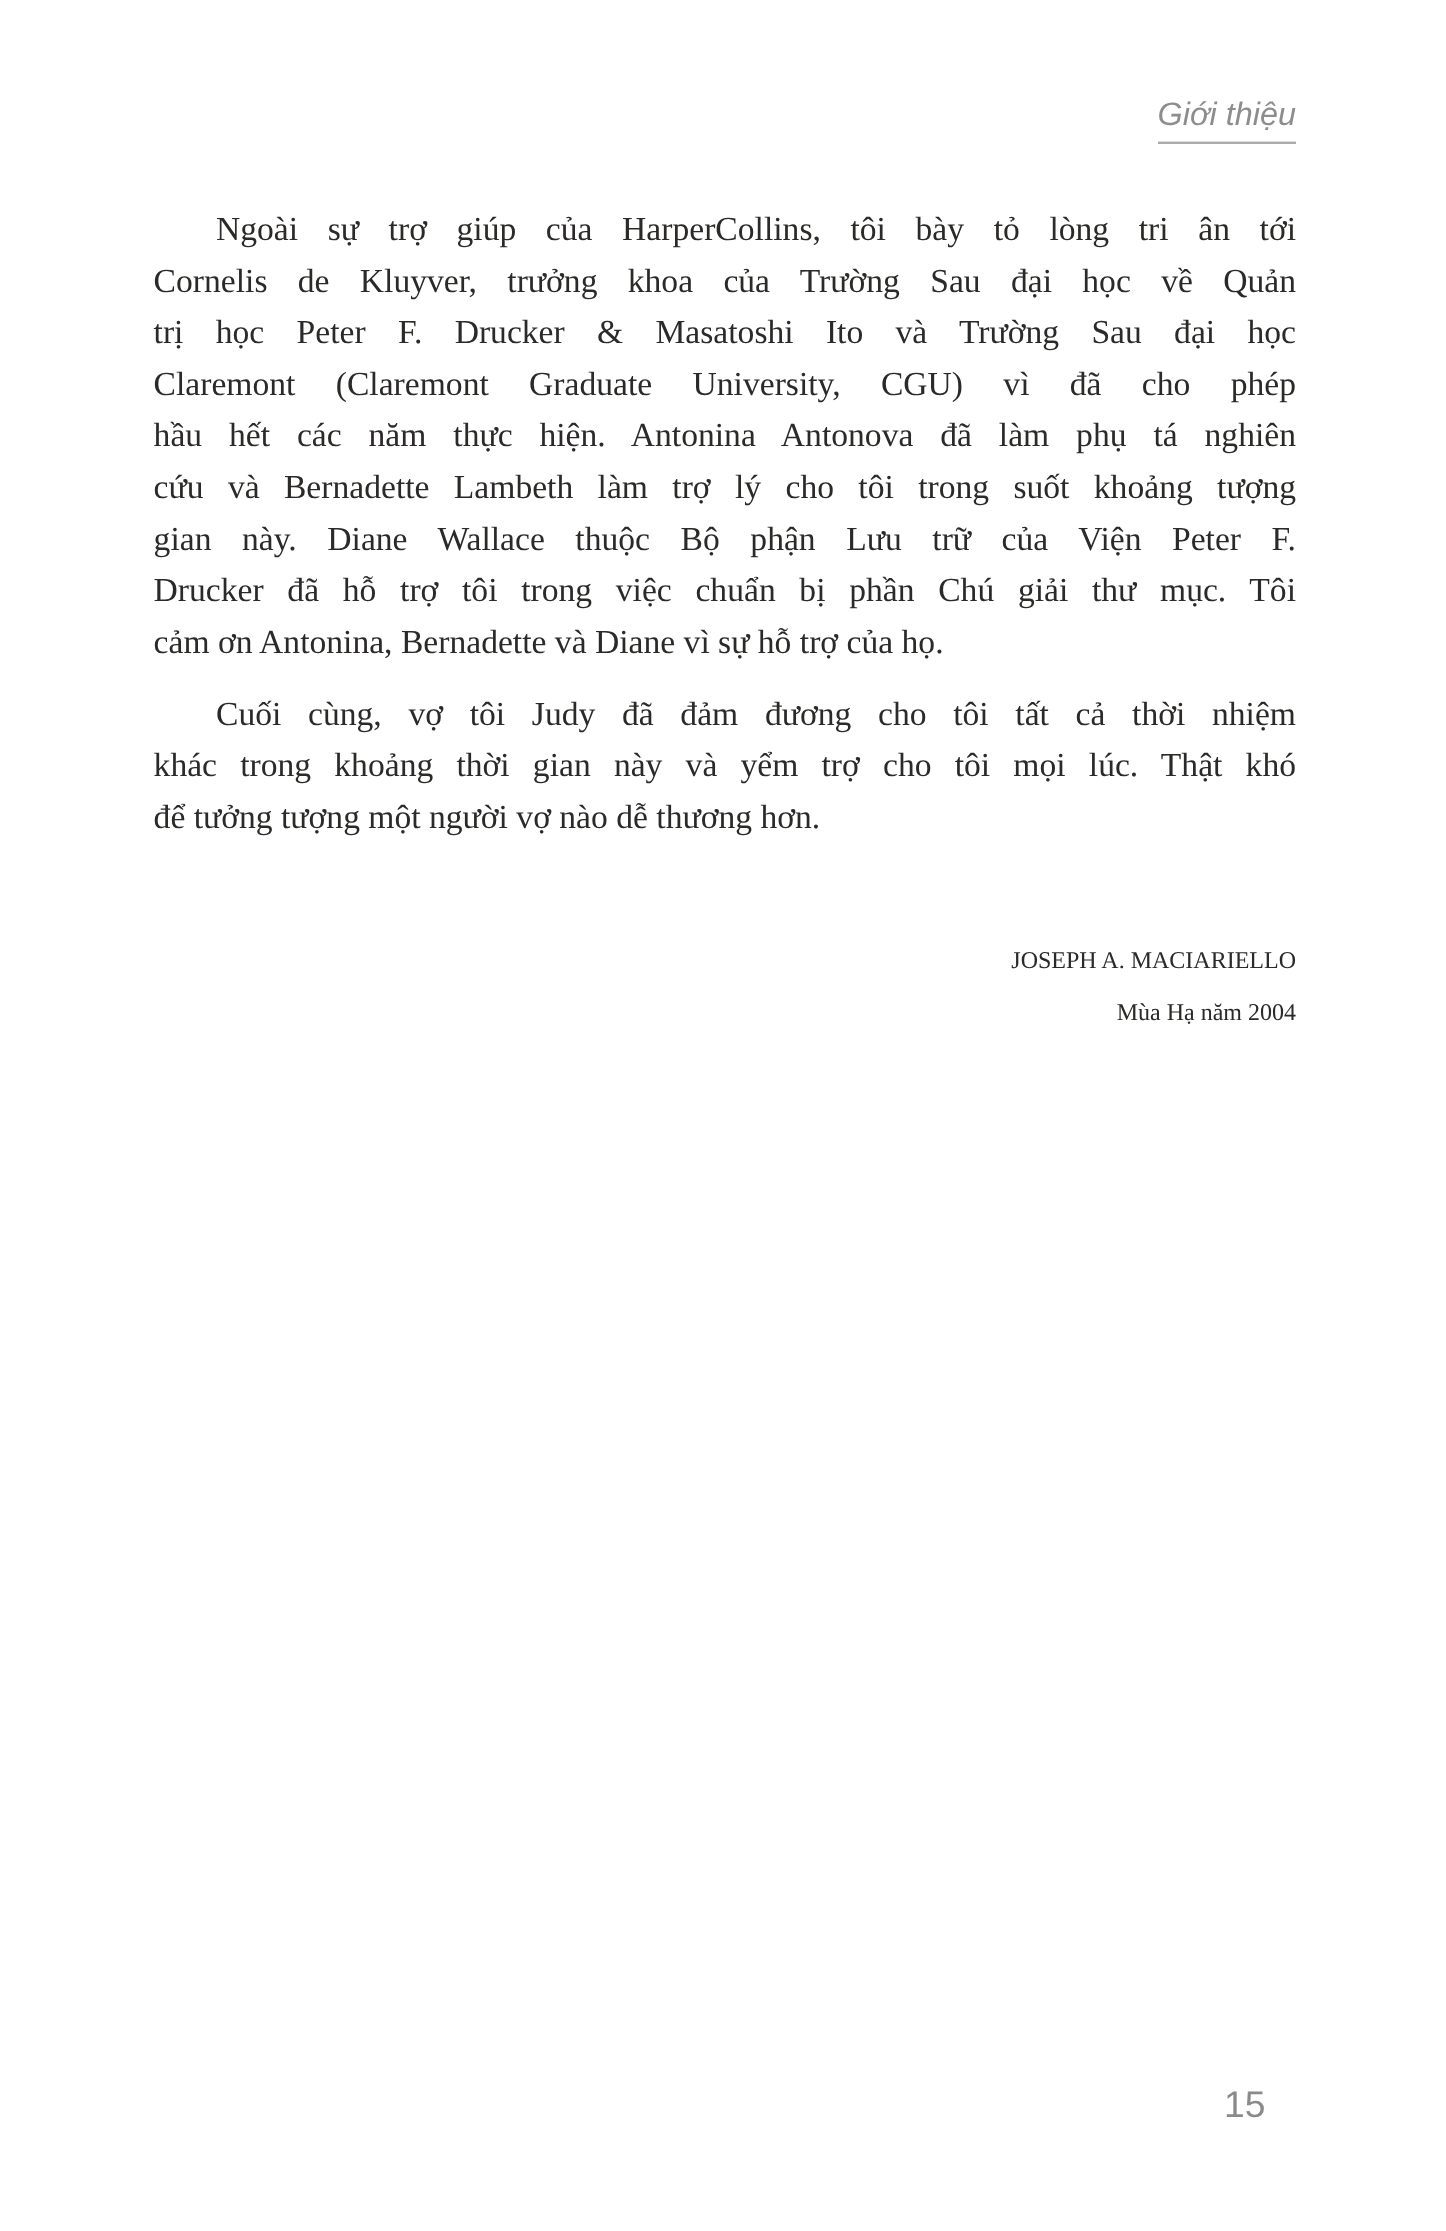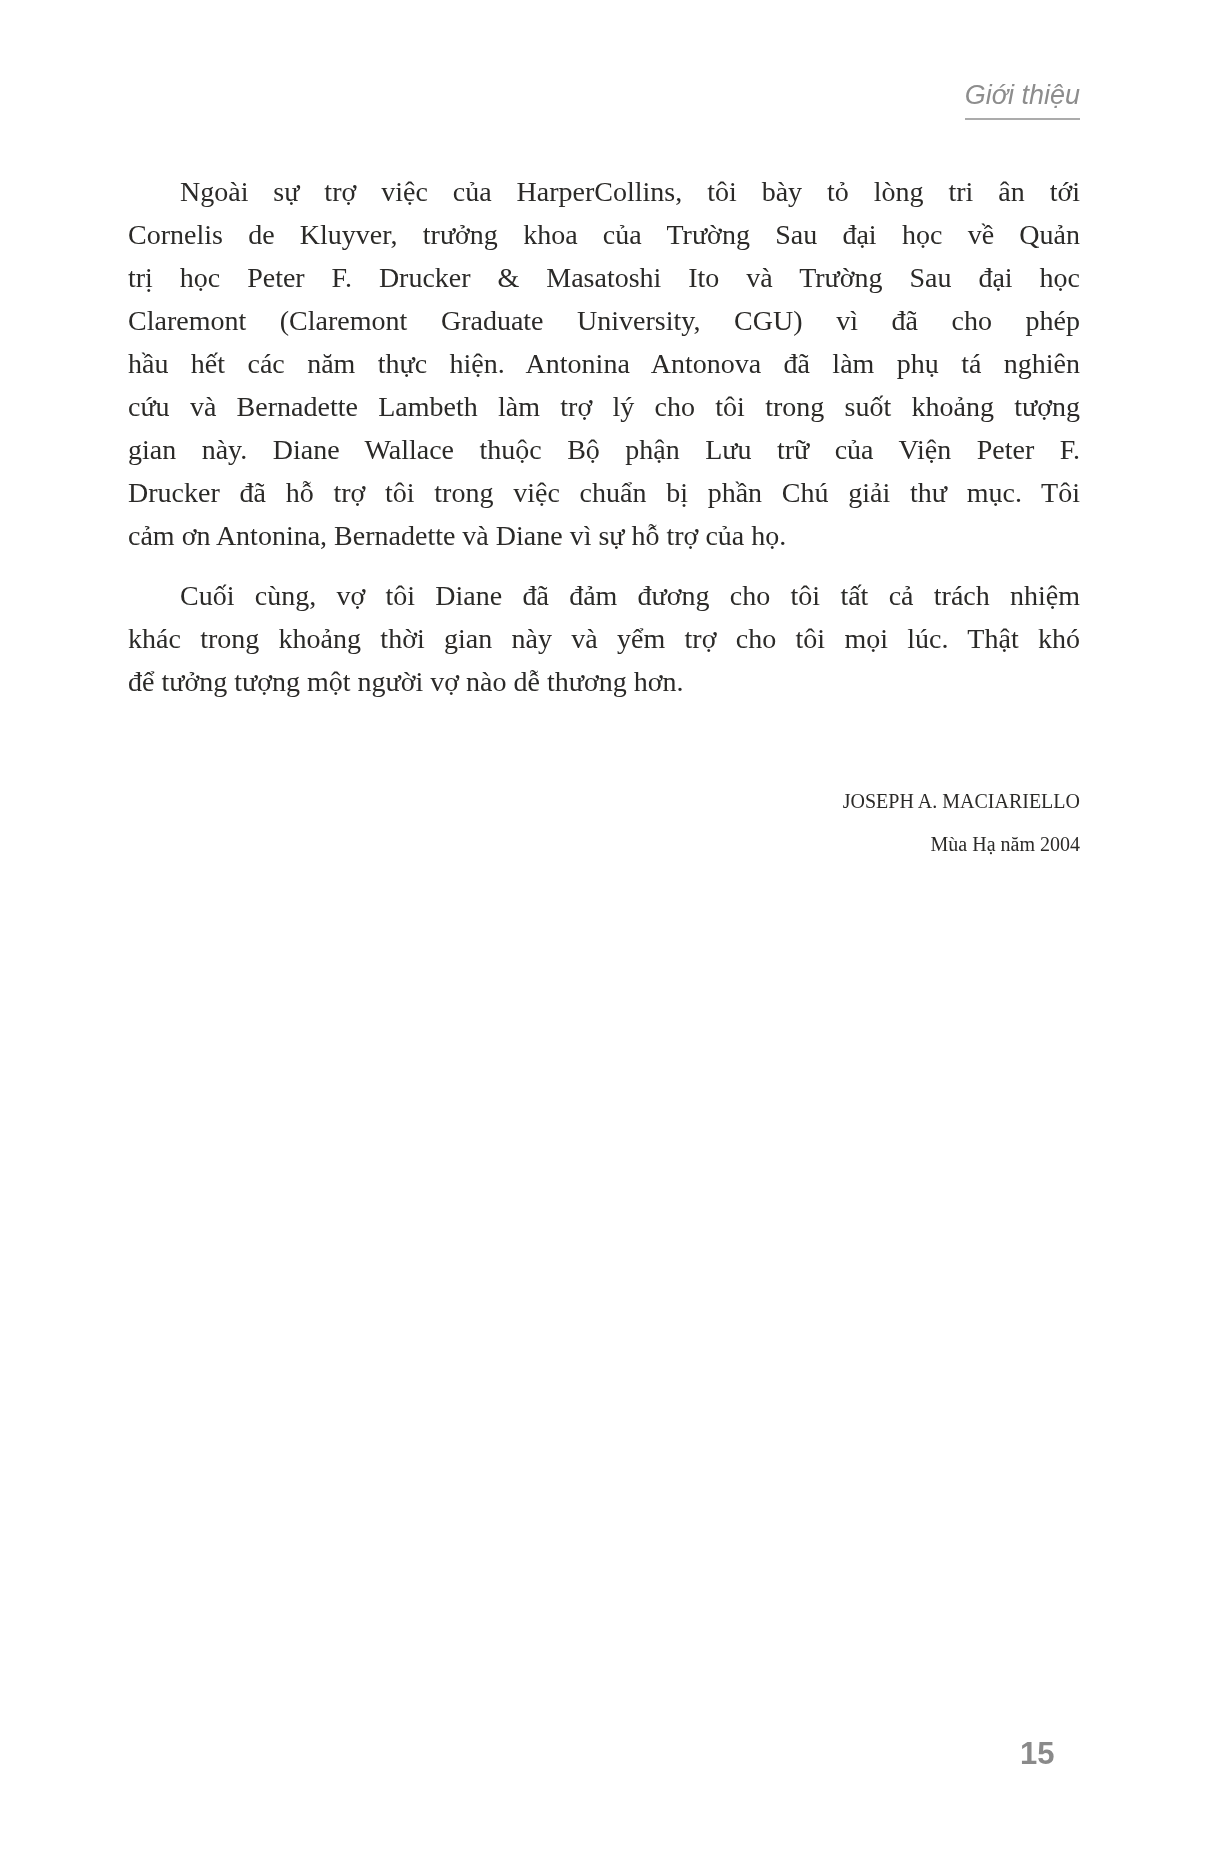--- a/index.html
+++ b/index.html
@@ -54,48 +54,48 @@
     text-align: right;
     font-size: 20px;
     line-height: 43px;
   }
   .sig-line { text-align: right; }
   .page-number {
     position: absolute;
     top: 1736px;
     left: 1020px;
     font-family: "Liberation Sans", "DejaVu Sans", sans-serif;
-    font-weight: bold;
+    font-weight: normal;
     font-size: 31px;
     color: #8a8a8a;
   }
 </style>
 </head>
 <body>
 
 <div class="page">
 
   <div class="running-wrap">
     <span class="running-head">Giới thiệu</span>
   </div>
 
   <div class="body-block">
     <div class="para para-1">
-      <div class="line first">Ngoài sự trợ việc của HarperCollins, tôi bày tỏ lòng tri ân tới</div>
+      <div class="line first">Ngoài sự trợ giúp của HarperCollins, tôi bày tỏ lòng tri ân tới</div>
       <div class="line">Cornelis de Kluyver, trưởng khoa của Trường Sau đại học về Quản</div>
       <div class="line">trị học Peter F. Drucker &amp; Masatoshi Ito và Trường Sau đại học</div>
       <div class="line">Claremont (Claremont Graduate University, CGU) vì đã cho phép</div>
       <div class="line">hầu hết các năm thực hiện. Antonina Antonova đã làm phụ tá nghiên</div>
       <div class="line">cứu và Bernadette Lambeth làm trợ lý cho tôi trong suốt khoảng tượng</div>
       <div class="line">gian này. Diane Wallace thuộc Bộ phận Lưu trữ của Viện Peter F.</div>
       <div class="line">Drucker đã hỗ trợ tôi trong việc chuẩn bị phần Chú giải thư mục. Tôi</div>
       <div class="line plain">cảm ơn Antonina, Bernadette và Diane vì sự hỗ trợ của họ.</div>
     </div>
     <div class="para para-2">
-      <div class="line first">Cuối cùng, vợ tôi Diane đã đảm đương cho tôi tất cả trách nhiệm</div>
+      <div class="line first">Cuối cùng, vợ tôi Judy đã đảm đương cho tôi tất cả thời nhiệm</div>
       <div class="line">khác trong khoảng thời gian này và yểm trợ cho tôi mọi lúc. Thật khó</div>
       <div class="line plain">để tưởng tượng một người vợ nào dễ thương hơn.</div>
     </div>
   </div>
 
   <div class="signature-block">
     <div class="sig-line">JOSEPH A. MACIARIELLO</div>
     <div class="sig-line">Mùa Hạ năm 2004</div>
   </div>
 

